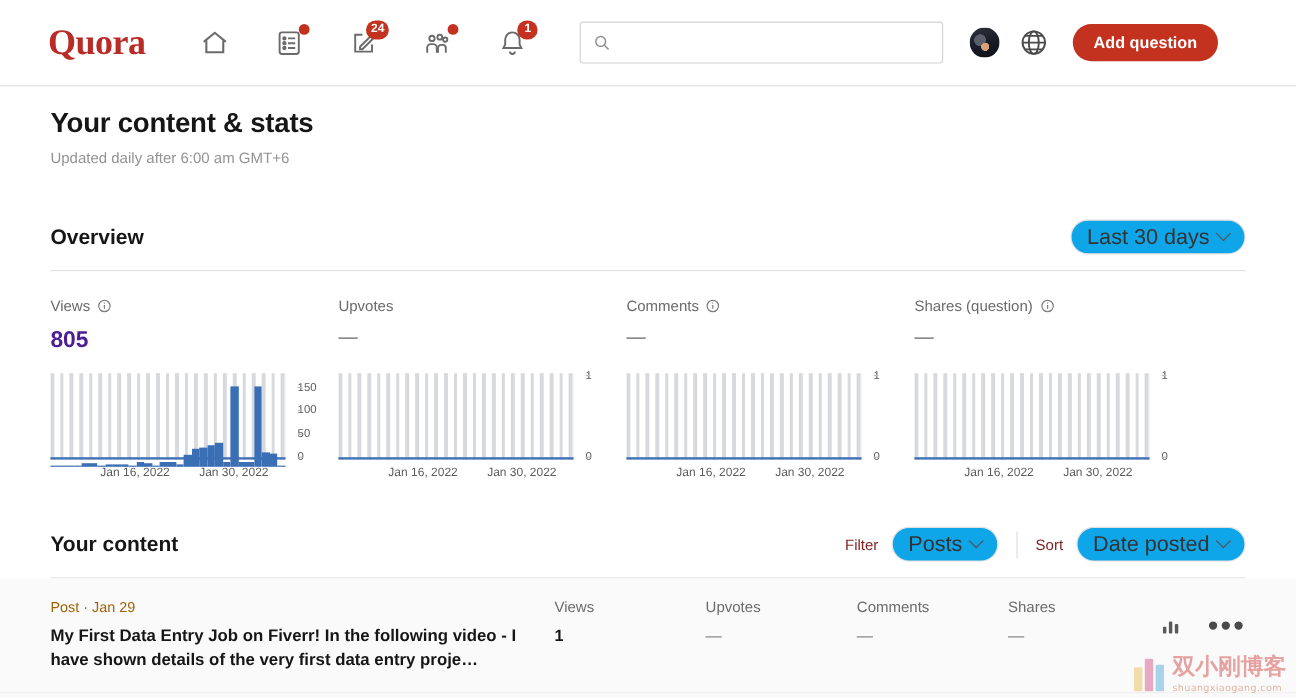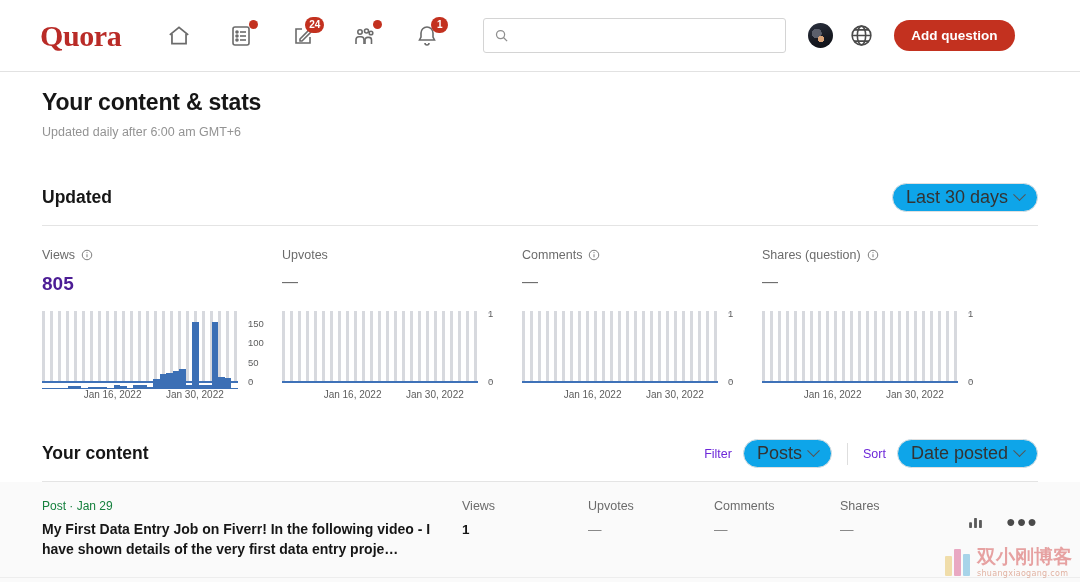--- a/index.html
+++ b/index.html
@@ -120,31 +120,31 @@
              font-size: 10px; color: #5c5c5c; }
   .xlabels span { position: absolute; transform: translateX(-50%); white-space: nowrap; }
 
   
   .content-head {
     margin: 48px 42px 0 42px; display: flex; align-items: center;
     justify-content: space-between; padding-bottom: 13px;
     border-bottom: 1px solid #e4e4e4;
   }
   .filters { display: flex; align-items: center; gap: 11px; }
-  .filters-label { font-size: 12.5px; color: #6d28d9; }
+  .filters-label { font-size: 12.5px; color: #7f1d1d; }
   .divider-v { width: 1px; height: 22px; background: #dedede; margin: 0 4px; }
 
   .list { margin-top: 0; }
   .row {
     display: flex; align-items: flex-start;
     padding: 17px 42px 17px 42px; border-bottom: 1px solid #ededed;
     background: #fafafa;
   }
   .row-main { width: 420px; padding-right: 20px; }
-  .row-meta { font-size: 12px; color: #15803d; }
+  .row-meta { font-size: 12px; color: #a16207; }
   .row-title { font-size: 14px; font-weight: 700; color: #161616;
                line-height: 1.45; margin-top: 6px; }
   .row-stats { display: flex; flex: 1 1 auto; }
   .rs { width: 126px; }
   .rs-label { font-size: 12.5px; color: #6b6b6b; }
   .rs-value { font-size: 13.5px; font-weight: 700; color: #161616; margin-top: 9px; }
   .rs-value.dash { font-weight: 400; color: #7a7a7a; }
   .row-actions { display: flex; align-items: center; gap: 22px; padding-top: 14px; }
   .icon-btn { cursor: pointer; display: flex; align-items: center; }
   .dots { letter-spacing: 1px; color: #4a4a4a; font-size: 16px; line-height: 1; }
@@ -235,21 +235,21 @@
   </div>
 
   <div class="content">
 
     <div class="title-block">
       <div class="page-title">Your content &amp; stats</div>
       <div class="page-sub">Updated daily after 6:00 am GMT+6</div>
     </div>
 
     <div class="section-head">
-      <div class="section-title">Updated</div>
+      <div class="section-title">Overview</div>
       <div class="pill">
         <span>Last 30 days</span>
         <span class="chev"></span>
       </div>
     </div>
 
     <div class="stats">
 
       <div class="stat">
         <div class="stat-label">

